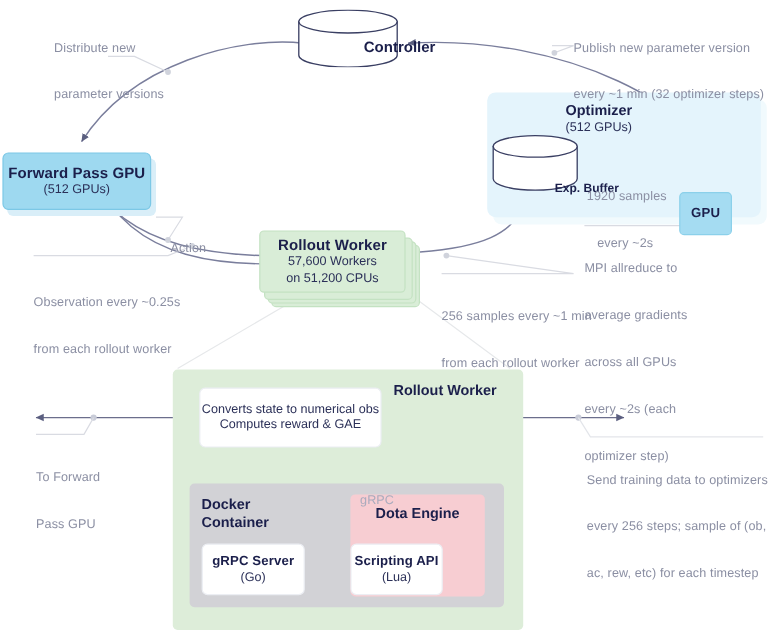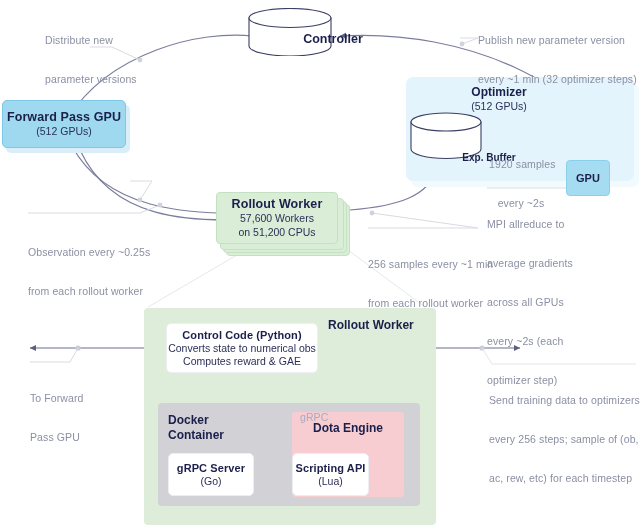--- a/index.html
+++ b/index.html
@@ -11,21 +11,21 @@
   svg.under{z-index:1;}
   .nodes{position:absolute;left:0;top:0;width:640px;height:525px;z-index:2;}
   .lbl{position:absolute;z-index:4;color:#8b8fa3;font-size:10.5px;line-height:13px;
        letter-spacing:0.1px;white-space:pre;}
   .box{position:absolute;box-sizing:border-box;display:flex;flex-direction:column;
        align-items:center;justify-content:center;text-align:center;}
   .title{font-weight:bold;font-size:12.5px;line-height:15px;color:#1b1f4b;letter-spacing:.1px;}
   .title.sm{font-size:11px;line-height:14px;}
   .sub{font-size:10.5px;line-height:13.5px;color:#2b3058;font-weight:400;}
   .blue-card{background:#9ed9f0;border:1px solid #7cc8e6;border-radius:5px;}
-  .blue-card.sh{box-shadow:4px 5px 0 0 #d9eef8;}
+  .blue-card.sh{box-shadow:4px 5px 0 0 #d9eef8;margin-top:27px;}
   .gpu-card{background:#a5dcf2;border:1px solid #8bd0ea;border-radius:4px;}
   .optimizer-panel{background:#e4f4fc;border-radius:7px;box-shadow:5px 6px 0 0 #f1fafd;}
   .green-card{background:#d9edd7;border:1px solid #c4e2c2;border-radius:4px;}
   .stack{position:absolute;}
   .stack i{position:absolute;display:block;background:#d9edd7;border:1px solid #c4e2c2;
            border-radius:4px;}
   .rw-panel{background:#ddedd9;border-radius:4px;}
   .white-card{background:#ffffff;border:1px solid #eceef3;border-radius:5px;}
   .docker-panel{background:#d2d2d6;border-radius:4px;}
   .dota-panel{background:#f7cdd2;border-radius:4px;}
@@ -140,21 +140,20 @@
         <div class="title">Rollout Worker</div>
         <div class="sub">57,600 Workers</div>
         <div class="sub">on 51,200 CPUs</div>
       </div>
     </div>
 
     <div class="rw-panel" style="position:absolute;left:144px;top:308px;width:292px;height:217px;"></div>
     <div class="panel-title" style="left:328px;top:318px;">Rollout Worker</div>
 
     <div class="box white-card" style="left:166px;top:323px;width:152px;height:50px;">
-      <div class="title sm">Control Code (Python)</div>
       <div class="sub">Converts state to numerical obs</div>
       <div class="sub">Computes reward &amp; GAE</div>
     </div>
 
     <div class="docker-panel" style="position:absolute;left:158px;top:403px;width:262px;height:103px;"></div>
     <div class="panel-title" style="left:168px;top:413px;">Docker</div>
     <div class="panel-title" style="left:168px;top:428px;">Container</div>
 
     <div class="dota-panel" style="position:absolute;left:292px;top:412px;width:112px;height:85px;"></div>
     <div class="panel-title" style="left:292px;top:421px;width:112px;text-align:center;">Dota Engine</div>
@@ -186,20 +185,23 @@
   </div>
 
   <div class="lbl" style="left:487px;top:192px;">
     <div>MPI allreduce to</div>
     <div>average gradients</div>
     <div>across all GPUs</div>
     <div>every ~2s (each</div>
     <div>optimizer step)</div>
   </div>
 
+  <div class="lbl" style="left:142px;top:175px;">
+    <div>Action</div>
+  </div>
 
   <div class="lbl" style="left:28px;top:220px;">
     <div>Observation every ~0.25s</div>
     <div>from each rollout worker</div>
   </div>
 
   <div class="lbl" style="left:368px;top:232px;">
     <div>256 samples every ~1 min</div>
     <div>from each rollout worker</div>
   </div>

